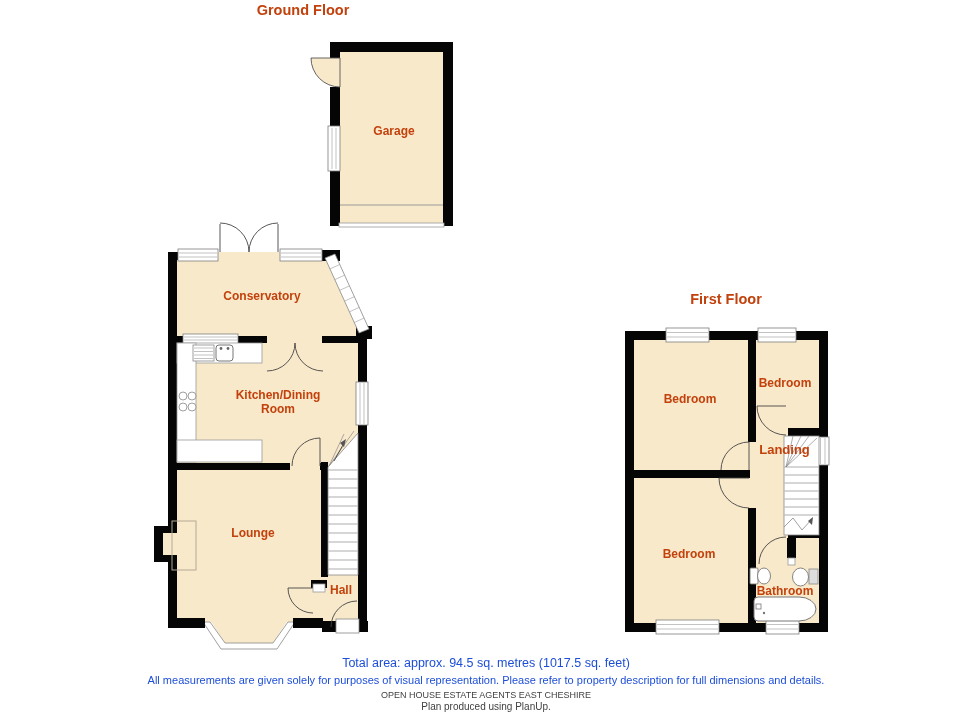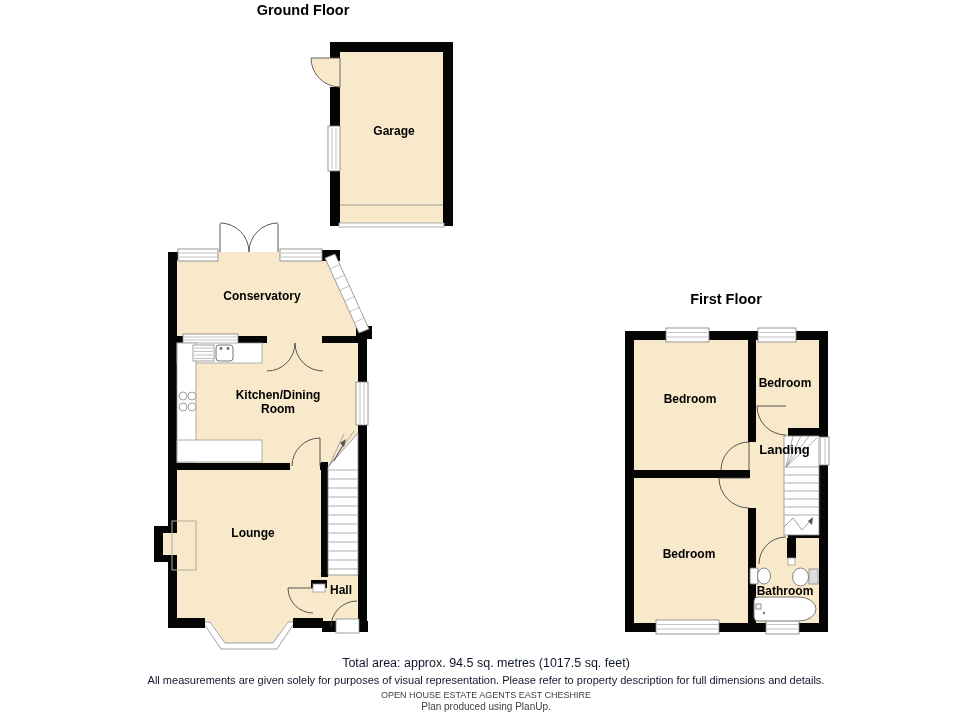--- a/index.html
+++ b/index.html
@@ -1,24 +1,24 @@
 <!DOCTYPE html>
 <html><head>
 <meta charset="utf-8">
 <style>
   html,body{margin:0;padding:0;background:#fff;}
   #canvas{position:relative;width:980px;height:712px;background:#fff;overflow:hidden;
           font-family:"Liberation Sans", sans-serif;}
   #plan-svg{position:absolute;left:0;top:0;}
   .lbl{position:absolute;transform:translate(-50%,-50%);font-weight:bold;font-size:12px;
-       color:#000000;white-space:nowrap;text-align:center;line-height:1.18;}
+       color:#c2410c;white-space:nowrap;text-align:center;line-height:1.18;}
   .lbl.title{font-size:14.5px;}
   .lbl.wrap{white-space:normal;width:98px;}
   .foot{position:absolute;left:486px;transform:translate(-50%,-50%);white-space:nowrap;
-        color:#0f172a;text-align:center;}
+        color:#1d4ed8;text-align:center;}
   .foot.total{font-size:12.5px;top:663px;}
   .foot.disc{font-size:11px;top:680px;}
   .foot.agent{font-size:9px;top:695px;color:#3f3f3f;}
   .foot.prod{font-size:10px;top:706px;color:#3f3f3f;}
 </style>
 </head>
 <body>
 
 <div id="canvas">
 

